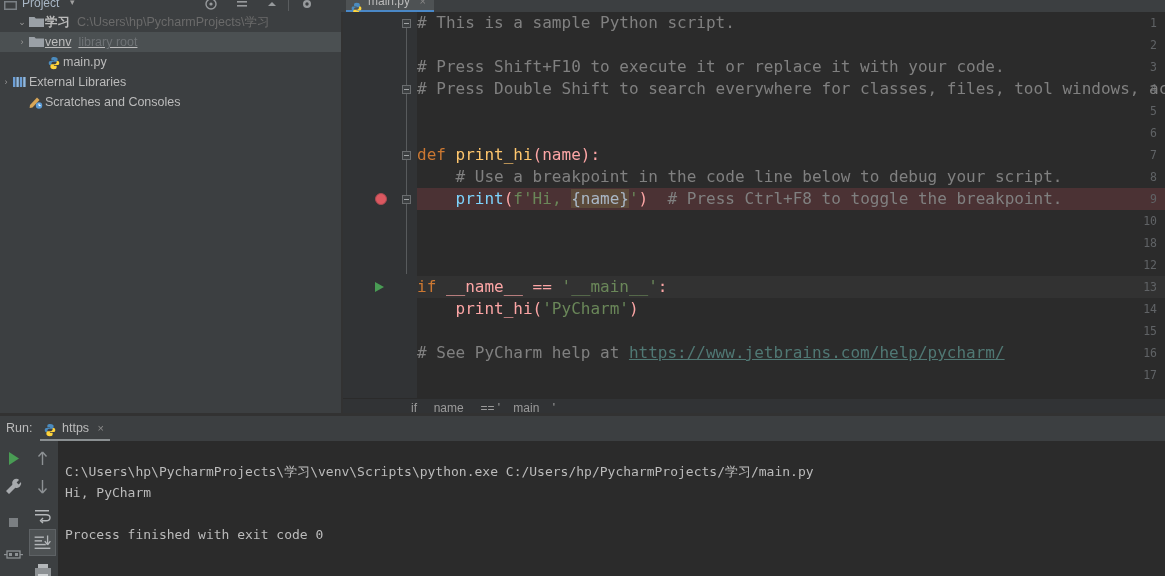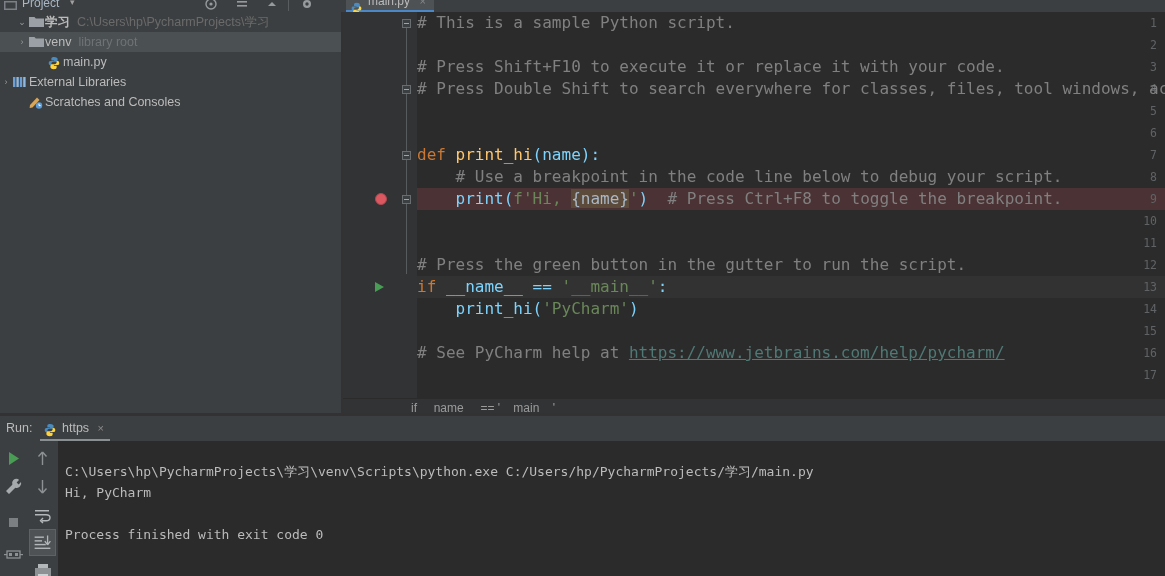--- a/index.html
+++ b/index.html
@@ -101,21 +101,21 @@
     position: absolute; left: 0; width: 822px; height: 22px;
   }
   .rowhl.bp { background: #4b3234; }
   .rowhl.cur { background: #323232; }
 
   .c-com { color: #808080; }
   .c-kw  { color: #cc7832; }
   .c-fn  { color: #ffc66d; }
   .c-str { color: #6a8759; }
   .c-builtin { color: #7dd3fc; }
-  .c-txt { color: #7dd3fc; }
+  .c-txt { color: #fca5a5; }
   .c-link { color: #507874; text-decoration: underline; }
   .c-tmpl { color: #a9b7c6; background: #5c4a3a; }
 
   .bp-dot {
     position: absolute; left: 32px; width: 12px; height: 12px;
     border-radius: 50%; background: #db5860; border: 1px solid #a94b52;
   }
   .fold-minus {
     position: absolute; width: 9px; height: 9px;
     border: 1px solid #6a6d6f; background: #3c3f41;
@@ -242,21 +242,21 @@
       </span>
       <span>main.py</span>
       <span class="tab-close">×</span>
     </div>
   </div>
 
   <div class="sidebar" id="tree">
       <div class="tree-row" style="padding-left: 16px;"><span class="tw">⌄</span><span class="ticon"><svg width="15" height="12" viewBox="0 0 15 12">
             <path d="M0 1h5.5l1.3 1.6H15V11H0z" fill="#9aa0a6"></path>
           </svg></span><span class="tlabel" style="font-weight: bold;">学习</span><span class="tsub">C:\Users\hp\PycharmProjects\学习</span></div>
-      <div class="tree-row hover" style="padding-left: 16px;"><span class="tw">›</span><span class="ticon"><svg width="15" height="12" viewBox="0 0 15 12">
+      <div class="tree-row hover" style="padding-left: 16px; text-decoration: underline;"><span class="tw">›</span><span class="ticon"><svg width="15" height="12" viewBox="0 0 15 12">
             <path d="M0 1h5.5l1.3 1.6H15V11H0z" fill="#9aa0a6"></path>
           </svg></span><span class="tlabel">venv</span><span class="tsub lib">library root</span></div>
       <div class="tree-row" style="padding-left: 34px;"><span class="tw"></span><span class="ticon"><svg width="14" height="14" viewBox="0 0 16 16">
             <path d="M8 1c-3 0-3 1.3-3 2.4V5h3.1v.6H3.9C2.6 5.6 2 6.4 2 8s.6 2.4 1.9 2.4H5V8.8C5 7.6 6 6.6 7.2 6.6h3.1c1 0 1.8-.8 1.8-1.8V3.4C12.1 2.2 11.1 1 8 1z" fill="#4b8bbe"></path>
             <path d="M8 15c3 0 3-1.3 3-2.4V11H7.9v-.6h4.2c1.3 0 1.9-.8 1.9-2.4s-.6-2.4-1.9-2.4H11v1.6c0 1.2-1 2.2-2.2 2.2H5.7c-1 0-1.8.8-1.8 1.8v1.4C3.9 13.8 4.9 15 8 15z" fill="#ffd43b"></path>
           </svg></span><span class="tlabel">main.py</span></div>
       <div class="tree-row" style="padding-left: 0px;"><span class="tw">›</span><span class="ticon"><svg width="14" height="13" viewBox="0 0 14 13">
             <rect x="0" y="1" width="2.4" height="10" fill="#6c9fd6"></rect>
             <rect x="3.4" y="1" width="2.4" height="10" fill="#8fb8e0"></rect>
             <rect x="6.8" y="1" width="2.4" height="10" fill="#6c9fd6"></rect>
@@ -291,41 +291,40 @@
         <div class="ln" style="top: 0px;">1</div>
         <div class="ln" style="top: 22px;">2</div>
         <div class="ln" style="top: 44px;">3</div>
         <div class="ln" style="top: 66px;">4</div>
         <div class="ln" style="top: 88px;">5</div>
         <div class="ln" style="top: 110px;">6</div>
         <div class="ln" style="top: 132px;">7</div>
         <div class="ln" style="top: 154px;">8</div>
         <div class="ln" style="top: 176px;">9</div>
         <div class="ln" style="top: 198px;">10</div>
-        <div class="ln" style="top: 220px;">11</div>
+        <div class="ln" style="top: 220px;">18</div>
         <div class="ln" style="top: 242px;">12</div>
         <div class="ln" style="top: 264px;">13</div>
         <div class="ln" style="top: 286px;">14</div>
         <div class="ln" style="top: 308px;">15</div>
         <div class="ln" style="top: 330px;">16</div>
         <div class="ln" style="top: 352px;">17</div>
       </div>
     <div class="code-area" id="codearea">
         <div class="cl" style="top: 0px;"><span class="c-com"># This is a sample Python script.</span></div>
         <div class="cl" style="top: 22px;"></div>
         <div class="cl" style="top: 44px;"><span class="c-com"># Press Shift+F10 to execute it or replace it with your code.</span></div>
         <div class="cl" style="top: 66px;"><span class="c-com"># Press Double Shift to search everywhere for classes, files, tool windows, actions, and settings.</span></div>
         <div class="cl" style="top: 88px;"></div>
         <div class="cl" style="top: 110px;"></div>
         <div class="cl" style="top: 132px;"><span class="c-kw">def </span><span class="c-fn">print_hi</span><span class="c-txt">(name):</span></div>
         <div class="cl" style="top: 154px;"><span class="c-com">    # Use a breakpoint in the code line below to debug your script.</span></div>
         <div class="cl" style="top: 176px;"><span class="c-txt">    </span><span class="c-builtin">print</span><span class="c-txt">(</span><span class="c-str">f'Hi, </span><span class="c-tmpl">{name}</span><span class="c-str">'</span><span class="c-txt">)</span><span class="c-com">  # Press Ctrl+F8 to toggle the breakpoint.</span></div>
         <div class="cl" style="top: 198px;"></div>
         <div class="cl" style="top: 220px;"></div>
-        <div class="cl" style="top: 242px;"><span class="c-com"># Press the green button in the gutter to run the script.</span></div>
         <div class="cl" style="top: 264px;"><span class="c-kw">if </span><span class="c-txt">__name__ == </span><span class="c-str">'__main__'</span><span class="c-txt">:</span></div>
         <div class="cl" style="top: 286px;"><span class="c-txt">    print_hi(</span><span class="c-str">'PyCharm'</span><span class="c-txt">)</span></div>
         <div class="cl" style="top: 308px;"></div>
         <div class="cl" style="top: 330px;"><span class="c-com"># See PyCharm help at </span><span class="c-link">https://www.jetbrains.com/help/pycharm/</span></div>
         <div class="cl" style="top: 352px;"></div>
       </div>
   </div>
 
   <div class="breadcrumb">if __name__ == '__main__'</div>
 

